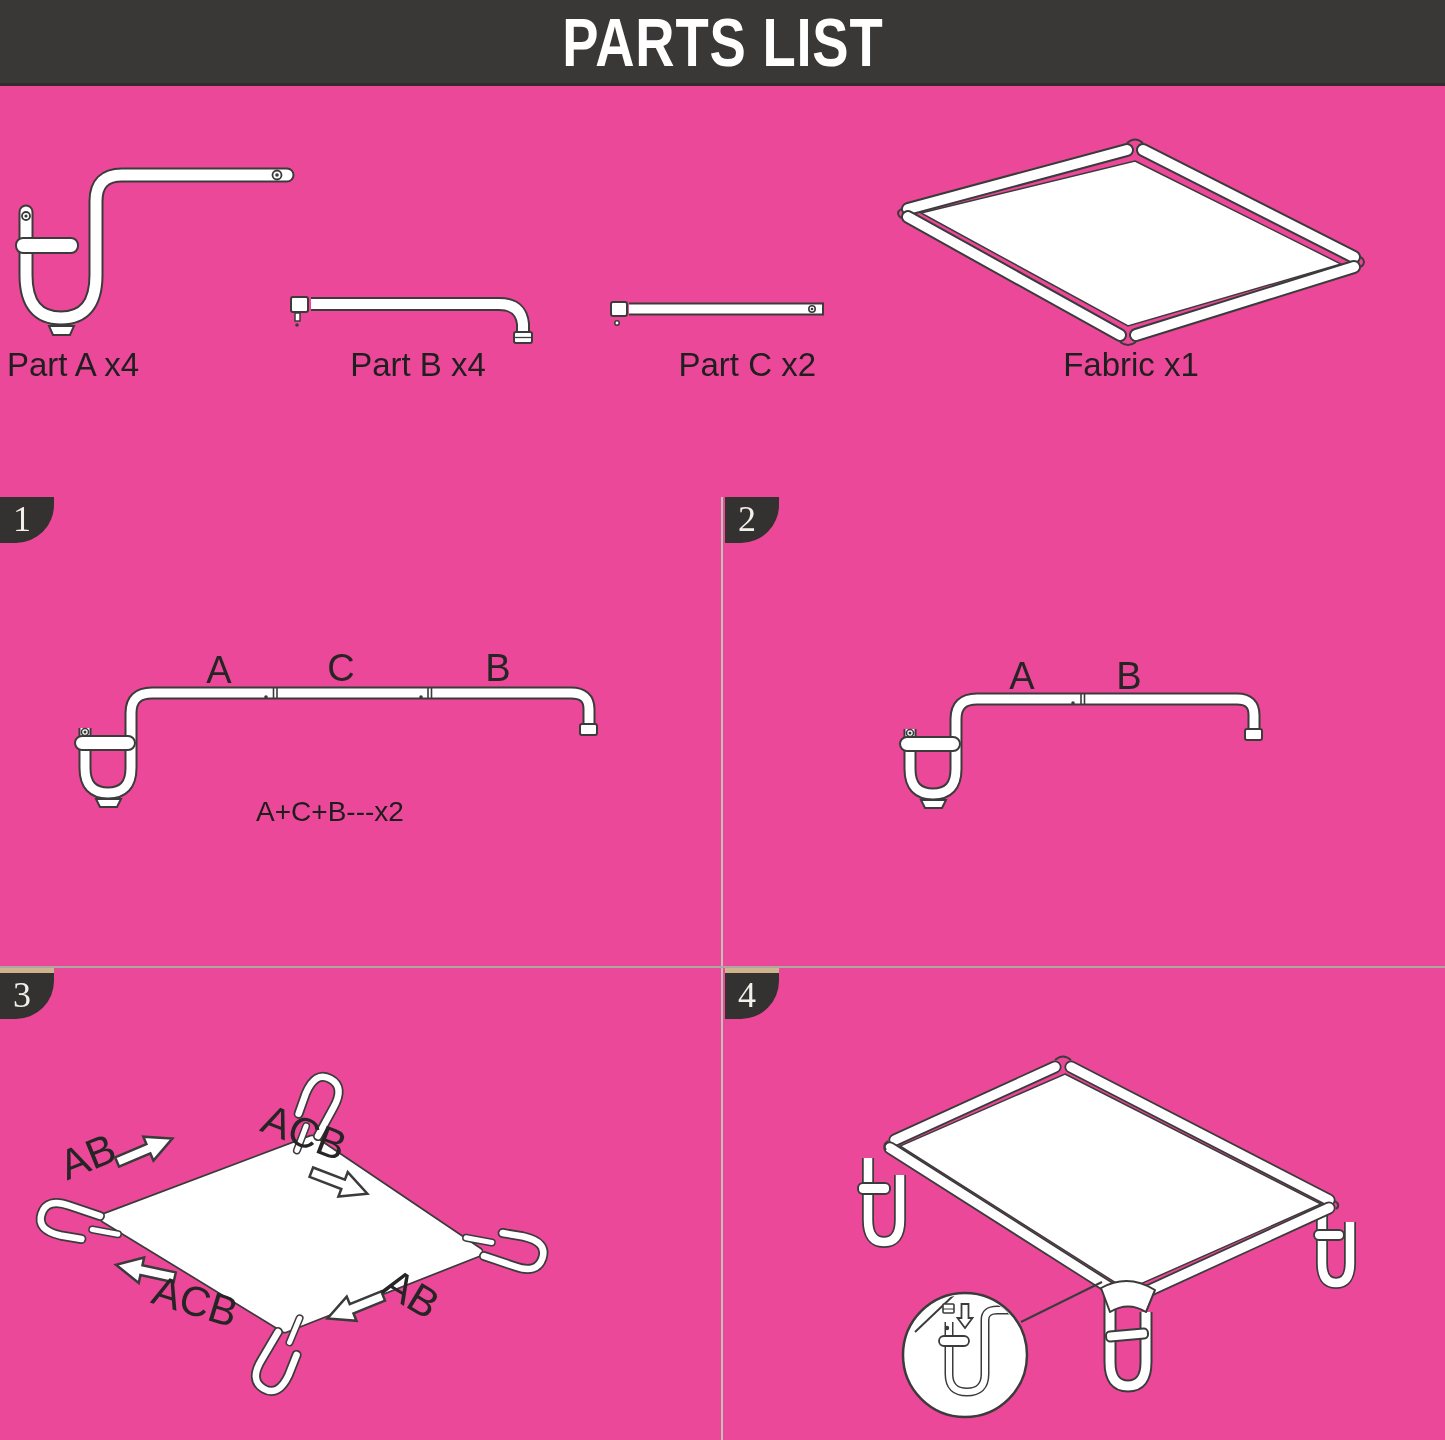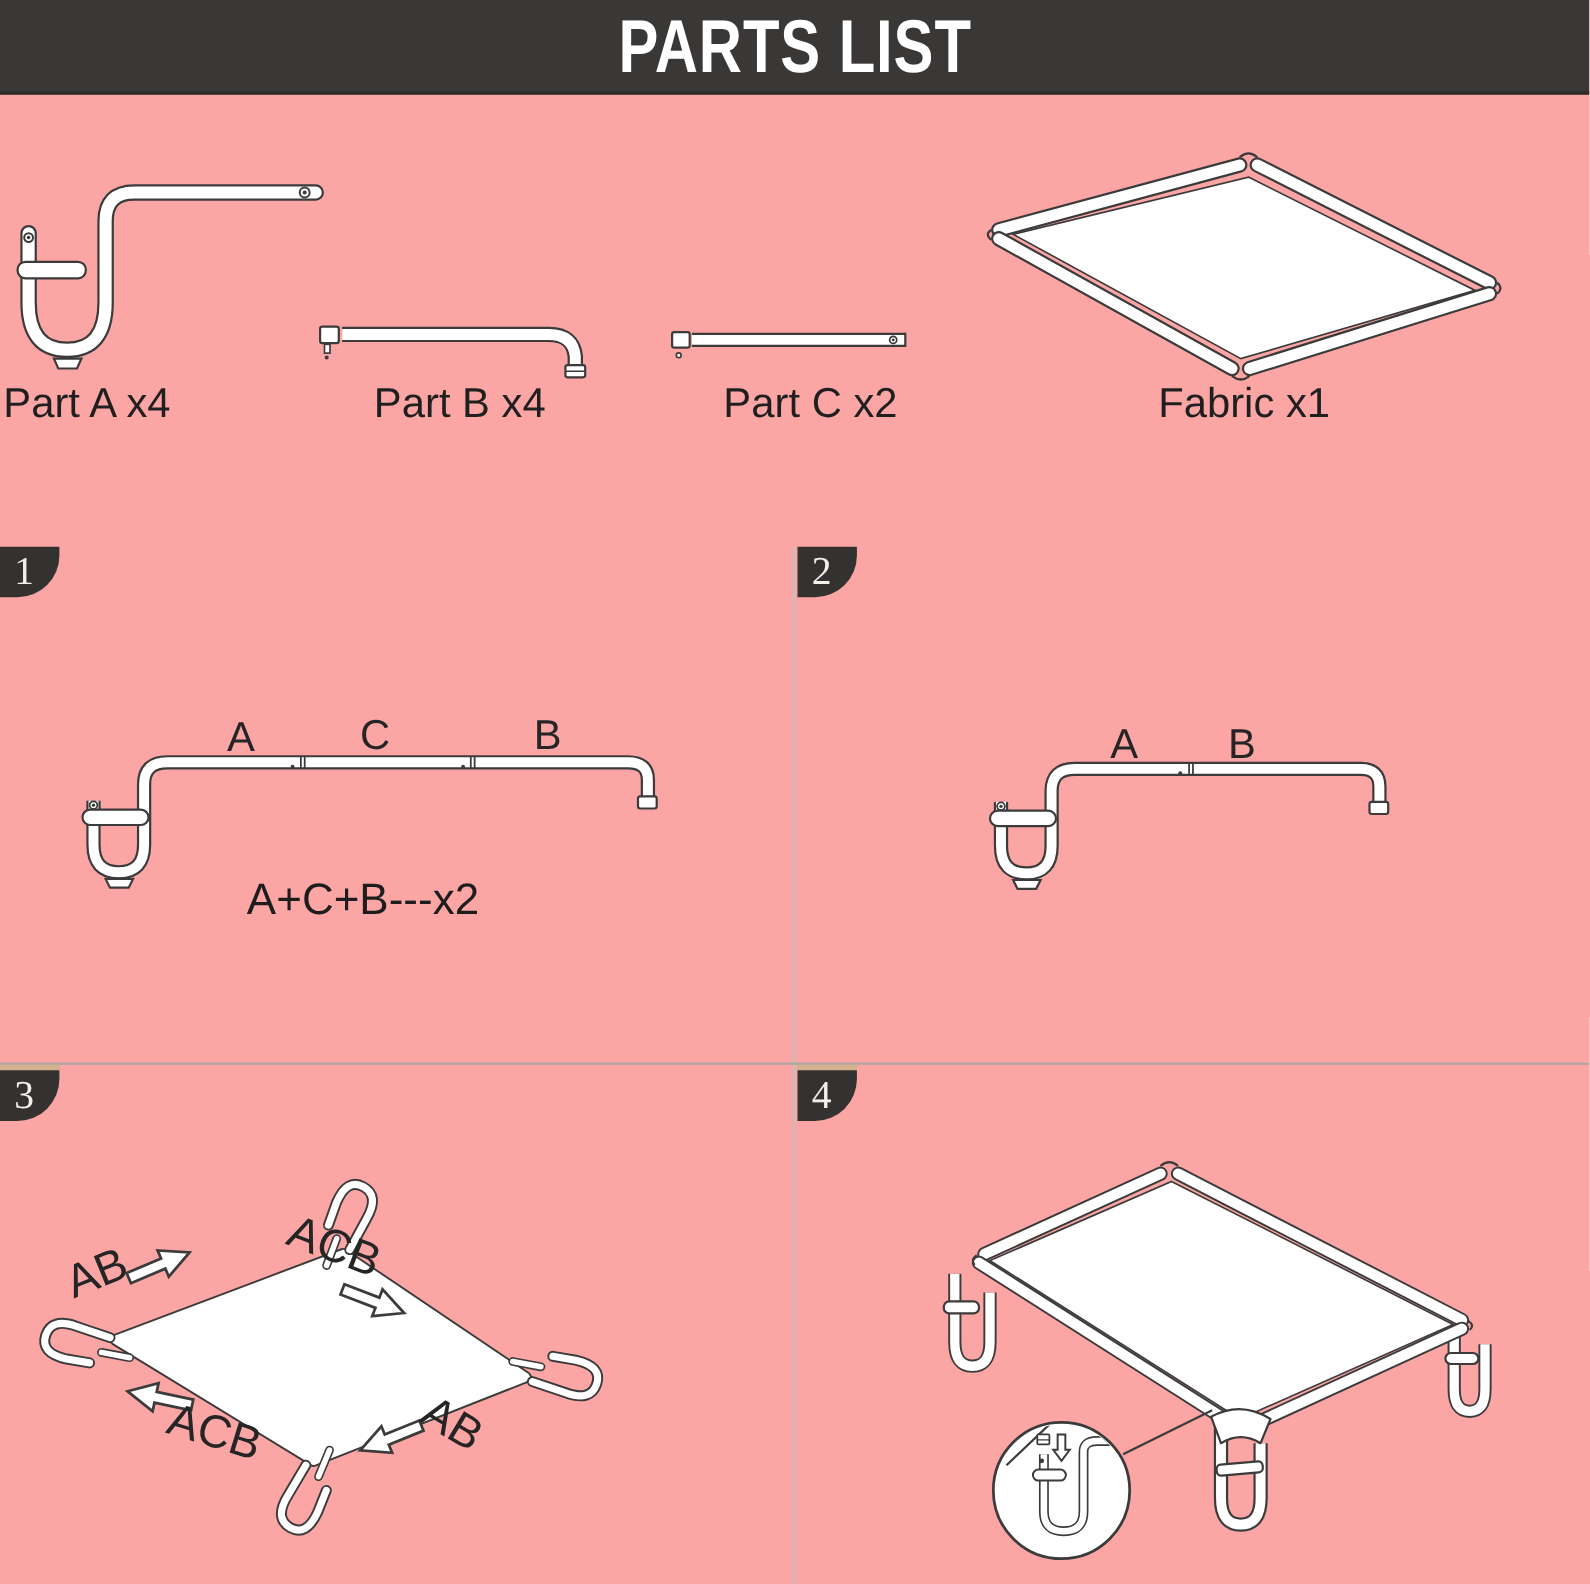--- a/index.html
+++ b/index.html
@@ -1,44 +1,44 @@
 <!DOCTYPE html>
 <html><head>
 <meta charset="utf-8">
 <style>
   html,body{margin:0;padding:0;background:#e8e8e8;}
   .page{
-    position:relative;width:1445px;height:1440px;background:#fca5a5;
+    position:relative;width:1445px;height:1440px;background:#ec4899;
     font-family:"Liberation Sans",sans-serif;overflow:hidden;text-decoration:underline;
   }
   .bar{
     position:absolute;left:0;width:1445px;background:#3a3837;
     display:flex;align-items:center;justify-content:center;
   }
   .bar-parts{top:0;height:83px;border-bottom:3px solid #2f2d2b;}
   .bar-assembly{top:412px;height:85px;border-top:2px solid #d2cec8;}
   .bar-title{
     color:#ffffff;font-weight:700;font-size:68px;line-height:1;
     transform:scaleX(0.80);letter-spacing:1px;white-space:nowrap;
   }
   .part-label{
-    position:absolute;top:346px;height:36px;font-size:38px;color:#1f1f1f;
+    position:absolute;top:346px;height:36px;font-size:33px;color:#1f1f1f;
     text-align:center;white-space:nowrap;
   }
   .divider-v{position:absolute;left:721px;top:497px;width:2px;height:943px;background:#c3bfb9;}
   .divider-h{position:absolute;left:0;top:966px;width:1445px;height:2px;background:#aba8a3;}
   .step-tab{
     position:absolute;width:54px;height:46px;background:#343230;
     border-radius:0 0 38px 0;color:#f3f0ea;
     font-family:"Liberation Serif",serif;font-size:36px;
     padding:1px 0 0 13px;box-sizing:border-box;
   }
   .tab-accent{position:absolute;width:54px;height:5px;background:#d0b28c;}
   .caption{
-    position:absolute;font-size:40px;color:#1d1d1d;text-align:center;
+    position:absolute;font-size:28px;color:#1d1d1d;text-align:center;
     white-space:nowrap;width:300px;
   }
   svg{position:absolute;display:block;}
   svg text{font-family:"Liberation Sans",sans-serif;fill:#252525;}
 </style>
 </head>
 <body>
 
 <div class="page">
 

